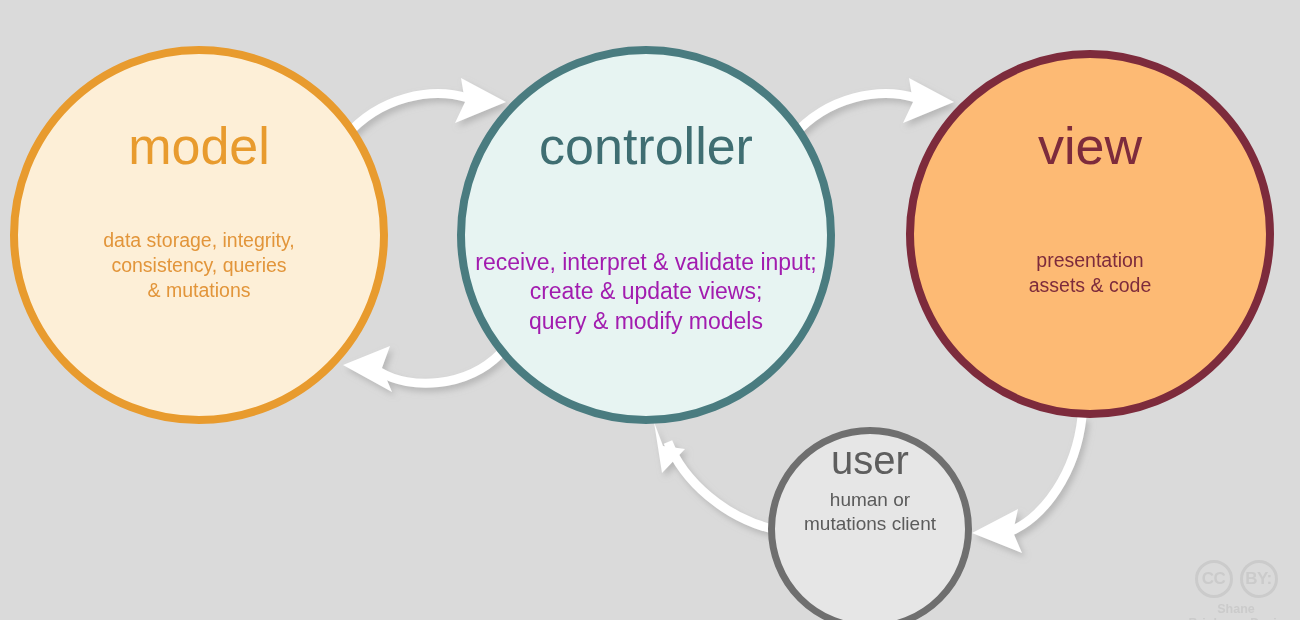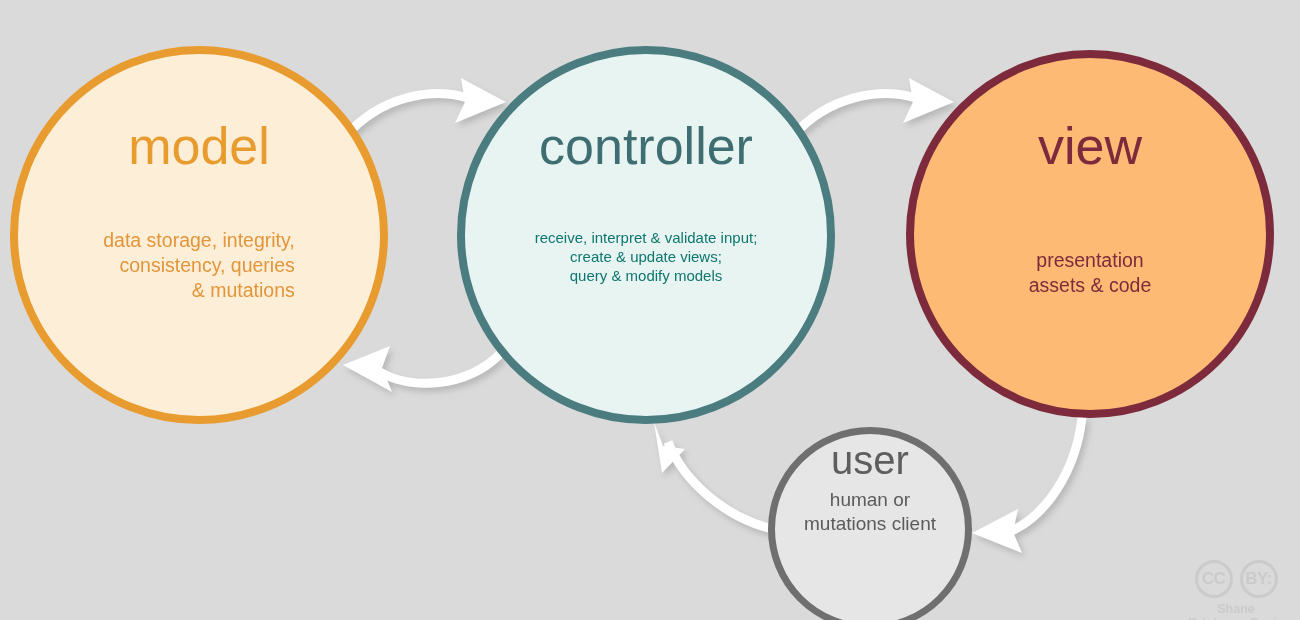--- a/index.html
+++ b/index.html
@@ -45,39 +45,39 @@
   }
   #c-model .title {
     margin-top: 66px;
     font-size: 52px;
     color: #e89b2e;
   }
   #c-model .body {
     margin-top: 56px;
     font-size: 19.5px;
     color: #e2953a;
-    text-align: right;
   }
 
   
   #c-controller {
     left: 457px; top: 14px;
     width: 378px; height: 378px;
     background: #e7f4f2;
     border: 8px solid #4a7c80;
+    gap: 20px;
   }
   #c-controller .title {
     margin-top: 66px;
     font-size: 52px;
     color: #3f6e72;
   }
   #c-controller .body {
     margin-top: 56px;
-    font-size: 15px;
-    color: #0f766e;
+    font-size: 23px;
+    color: #a21caf;
   }
 
   
   #c-view {
     left: 906px; top: 18px;
     width: 368px; height: 368px;
     background: #fdba74;
     border: 8px solid #7d2b3c;
   }
   #c-view .title {

